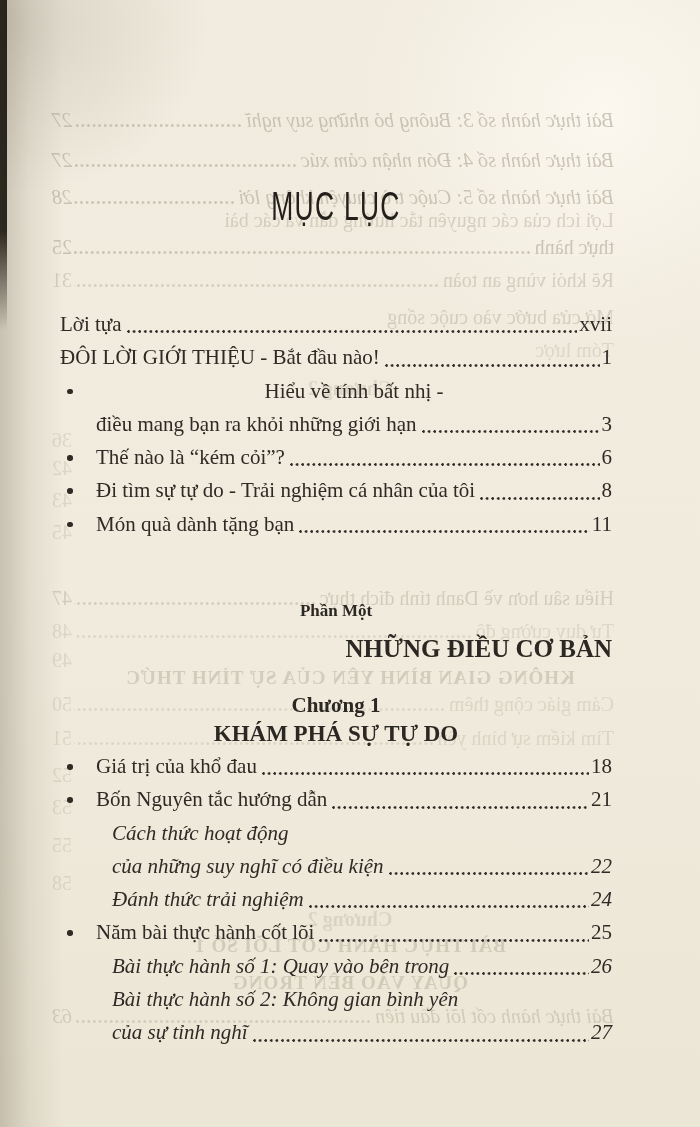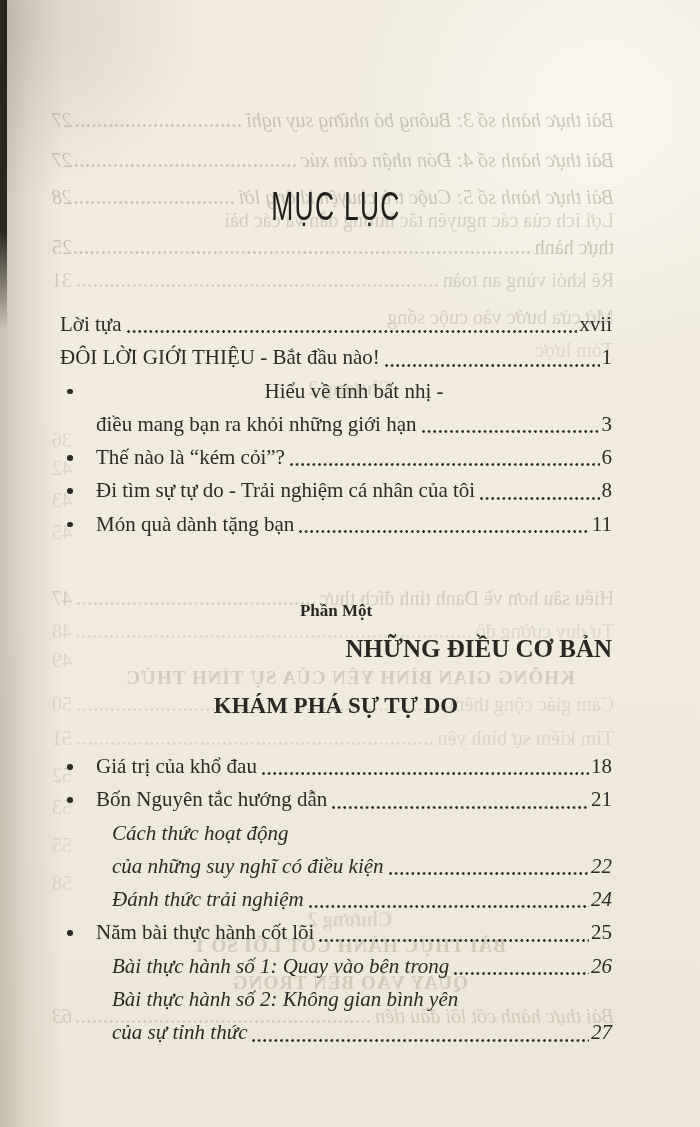--- a/index.html
+++ b/index.html
@@ -205,20 +205,21 @@
         <span class="pg">11</span>
       </div>
     </div>
 
   <div class="heading part-heading">
     <div class="k">Phần Một</div>
     <div class="t">NHỮNG ĐIỀU CƠ BẢN</div>
   </div>
 
   <div class="heading chapter-heading">
+    <div class="k">Chương 1</div>
     <div class="t">KHÁM PHÁ SỰ TỰ DO</div>
   </div>
 
   <div class="list chapter-list" id="chapter-list">
       <div class="row i-b">
         <span class="bdot"></span>
         <span class="lbl">Giá trị của khổ đau</span>
         <span class="dots"></span>
         <span class="pg">18</span>
       </div>
@@ -249,18 +250,18 @@
       </div>
       <div class="row i-s">
         <span class="lbl">Bài thực hành số 1: Quay vào bên trong</span>
         <span class="dots"></span>
         <span class="pg">26</span>
       </div>
       <div class="row i-s">
         <span class="lbl">Bài thực hành số 2: Không gian bình yên</span>
       </div>
       <div class="row i-s">
-        <span class="lbl">của sự tỉnh thức</span>
+        <span class="lbl">của sự tỉnh nghĩ</span>
         <span class="dots"></span>
         <span class="pg">27</span>
       </div>
     </div>
 </div>
 
 </body></html>

